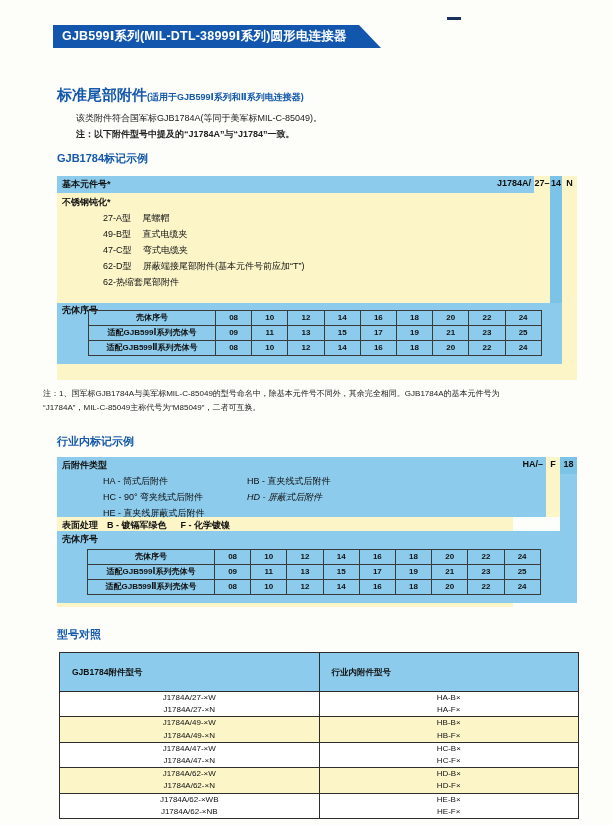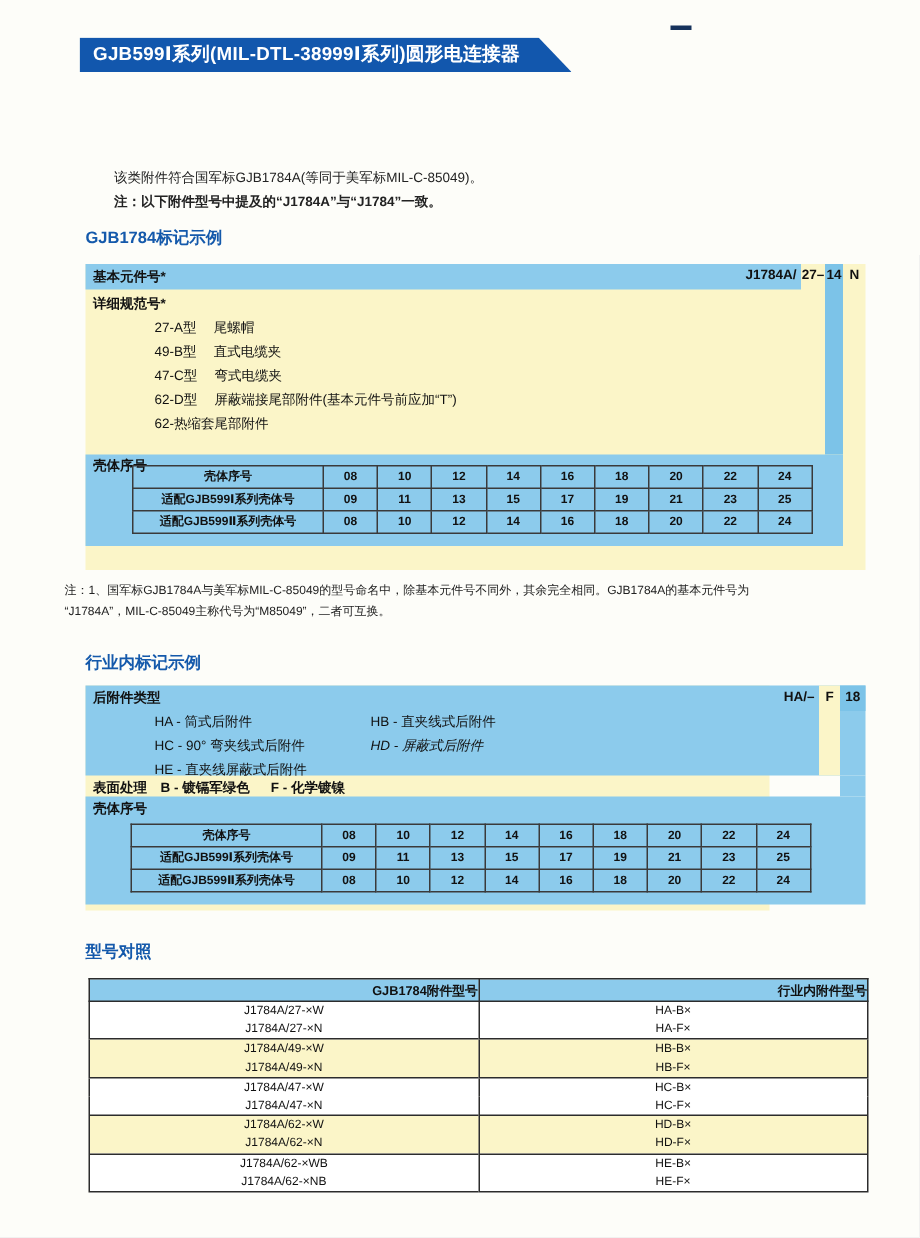--- a/index.html
+++ b/index.html
@@ -35,21 +35,21 @@
   
   table.shell{border-collapse:collapse;table-layout:fixed;width:453px;}
   table.shell td{
     border:1px solid #3a3a3a;font-size:8px;font-weight:bold;color:#111;
     text-align:center;padding:0;height:14px;line-height:14px;overflow:hidden;white-space:nowrap;
   }
   
   table.model{border-collapse:collapse;table-layout:fixed;width:520px;}
   table.model th{
     background:#8ccbec;border:1.5px solid #2c2c2c;font-size:8.5px;font-weight:bold;color:#111;
-    height:14px;line-height:14px;padding:0;text-align:right;
+    height:14px;line-height:14px;padding:12px;text-align:left;
   }
   table.model td{
     border-left:1.5px solid #2c2c2c;border-right:1.5px solid #2c2c2c;
     font-size:8px;color:#111;text-align:center;height:12.2px;line-height:12.2px;padding:0;white-space:nowrap;
   }
   table.model tbody{border:1.5px solid #2c2c2c;}
   table.model tbody.hl td{background:#fbf5c8;}
   table.model tbody.plain td{background:#ffffff;}
   .note-small{font-size:8px;color:#222;white-space:pre;}
 </style>
@@ -57,39 +57,42 @@
 <body>
 
 <div class="page">
 
   <div class="abs corner-dash"></div>
 
   <div class="abs banner">
     <span>GJB599Ⅰ系列(MIL-DTL-38999Ⅰ系列)圆形电连接器</span>
   </div>
 
+  <div class="abs sec-title">
+    <span>标准尾部附件</span><span class="sub">(适用于GJB599Ⅰ系列和Ⅱ系列电连接器)</span>
+  </div>
 
   <div class="abs body-line" style="left:76px;top:112px;">该类附件符合国军标GJB1784A(等同于美军标MIL-C-85049)。</div>
   <div class="abs body-line" style="left:76px;top:128px;font-weight:bold;">注：以下附件型号中提及的“J1784A”与“J1784”一致。</div>
 
   <div class="abs h2" style="left:57px;top:151px;">GJB1784标记示例</div>
 
   <div class="abs exbox" style="left:57px;top:176px;width:520px;height:204px;">
 
     <div class="abs bluebar" style="left:0;top:0;width:477px;height:17px;"></div>
     <div class="abs bluecell" style="left:493px;top:0;width:12px;height:127px;"></div>
     <div class="abs bluebar" style="left:0;top:127px;width:505px;height:61px;"></div>
 
     <div class="lbl" style="left:5px;top:2px;">基本元件号*</div>
     <div class="code" style="left:400px;top:2px;width:74px;text-align:right;">J1784A/</div>
     <div class="code" style="left:477px;top:2px;width:16px;">27–</div>
     <div class="code" style="left:493px;top:2px;width:12px;">14</div>
     <div class="code" style="left:505px;top:2px;width:15px;">N</div>
 
-    <div class="lbl" style="left:5px;top:20px;">详细规范号*</div>
+    <div class="lbl" style="left:5px;top:20px;">不锈钢钝化*</div>
     <div class="speclist">
       <div style="left:46px;top:36px;">27-A型　 尾螺帽</div>
       <div style="left:46px;top:52px;">49-B型　 直式电缆夹</div>
       <div style="left:46px;top:68px;">47-C型　 弯式电缆夹</div>
       <div style="left:46px;top:84px;">62-D型　 屏蔽端接尾部附件(基本元件号前应加“T”)</div>
       <div style="left:46px;top:100px;">62-热缩套尾部附件</div>
     </div>
 
     <div class="lbl" style="left:5px;top:128px;">壳体序号</div>
     <table class="shell abs" style="left:31px;top:134px;">

